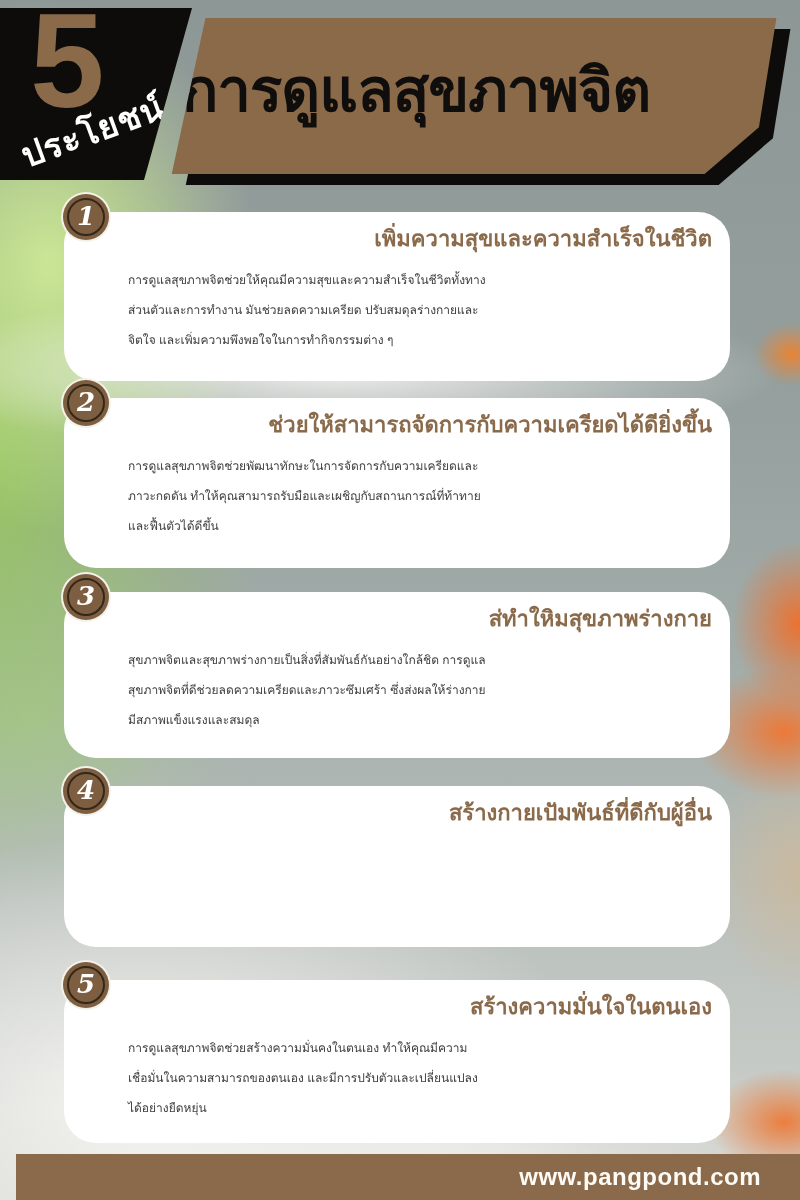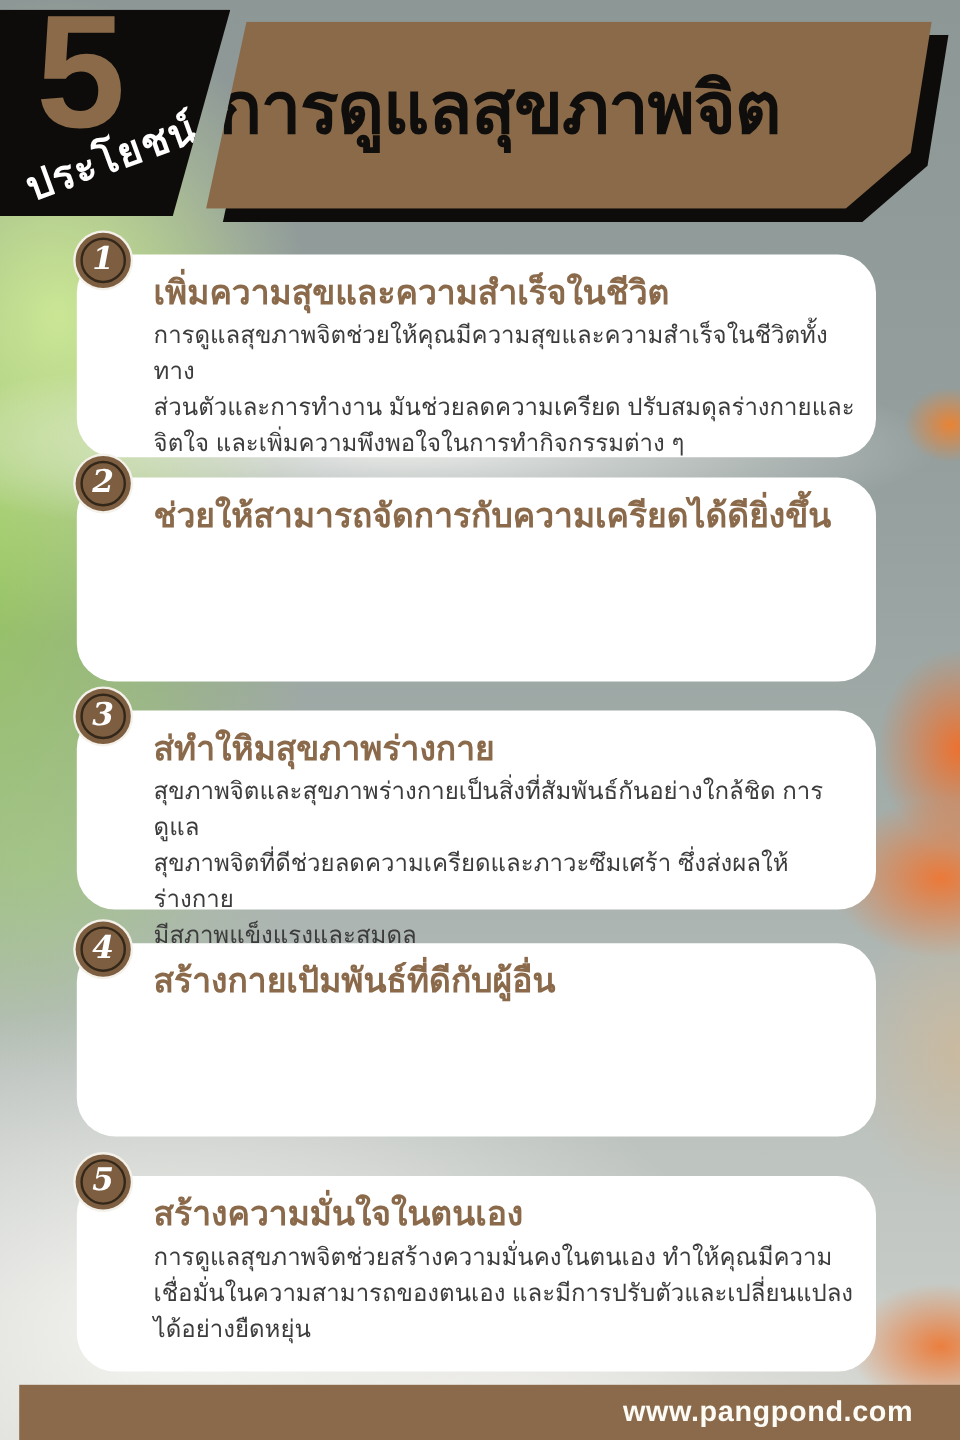--- a/index.html
+++ b/index.html
@@ -76,25 +76,25 @@
     border-radius:50%;
     background:#7d5e40; border:2px solid #33271a;
     box-shadow:0 0 0 4px #7d5e40, 0 0 0 6px #f4f1ea;
     display:flex; align-items:center; justify-content:center;
     color:#ffffff; font-family:"DejaVu Serif","Liberation Serif",serif;
     font-weight:bold; font-style:italic; font-size:26px; line-height:1;
     padding-bottom:2px;
   }
   .card-title {
     position:absolute; left:64px; top:9px; right:18px;
-    font-size:28px; font-weight:800; color:#8a6a4a; white-space:nowrap;
+    font-size:22px; font-weight:800; color:#8a6a4a; white-space:nowrap;text-align:right;
   }
   .card-body {
     position:absolute; left:64px; top:53px; width:592px;
-    font-size:20px; line-height:30px; color:#3c3c3c;
+    font-size:12px; line-height:30px; color:#3c3c3c;
     white-space:pre-line;
   }
 
   
   .footer {
     position:absolute; left:16px; bottom:0; width:800px; height:46px;
     background:#8a6a4a;
     display:flex; align-items:center; justify-content:flex-end;
     padding-right:55px;
   }
@@ -120,20 +120,23 @@
     <div class="badge">1</div>
     <div class="card-title">เพิ่มความสุขและความสำเร็จในชีวิต</div>
     <div class="card-body">การดูแลสุขภาพจิตช่วยให้คุณมีความสุขและความสำเร็จในชีวิตทั้งทาง
 ส่วนตัวและการทำงาน มันช่วยลดความเครียด ปรับสมดุลร่างกายและ
 จิตใจ และเพิ่มความพึงพอใจในการทำกิจกรรมต่าง ๆ</div>
   </div>
 
   <div class="card card2">
     <div class="badge">2</div>
     <div class="card-title">ช่วยให้สามารถจัดการกับความเครียดได้ดียิ่งขึ้น</div>
+    <div class="card-body">การดูแลสุขภาพจิตช่วยพัฒนาทักษะในการจัดการกับความเครียดและ
+ภาวะกดดัน ทำให้คุณสามารถรับมือและเผชิญกับสถานการณ์ที่ท้าทาย
+และฟื้นตัวได้ดีขึ้น</div>
   </div>
 
   <div class="card card3">
     <div class="badge">3</div>
     <div class="card-title">ส่ทำใหิมสุขภาพร่างกาย</div>
     <div class="card-body">สุขภาพจิตและสุขภาพร่างกายเป็นสิ่งที่สัมพันธ์กันอย่างใกล้ชิด การดูแล
 สุขภาพจิตที่ดีช่วยลดความเครียดและภาวะซึมเศร้า ซึ่งส่งผลให้ร่างกาย
 มีสภาพแข็งแรงและสมดุล</div>
   </div>
 

